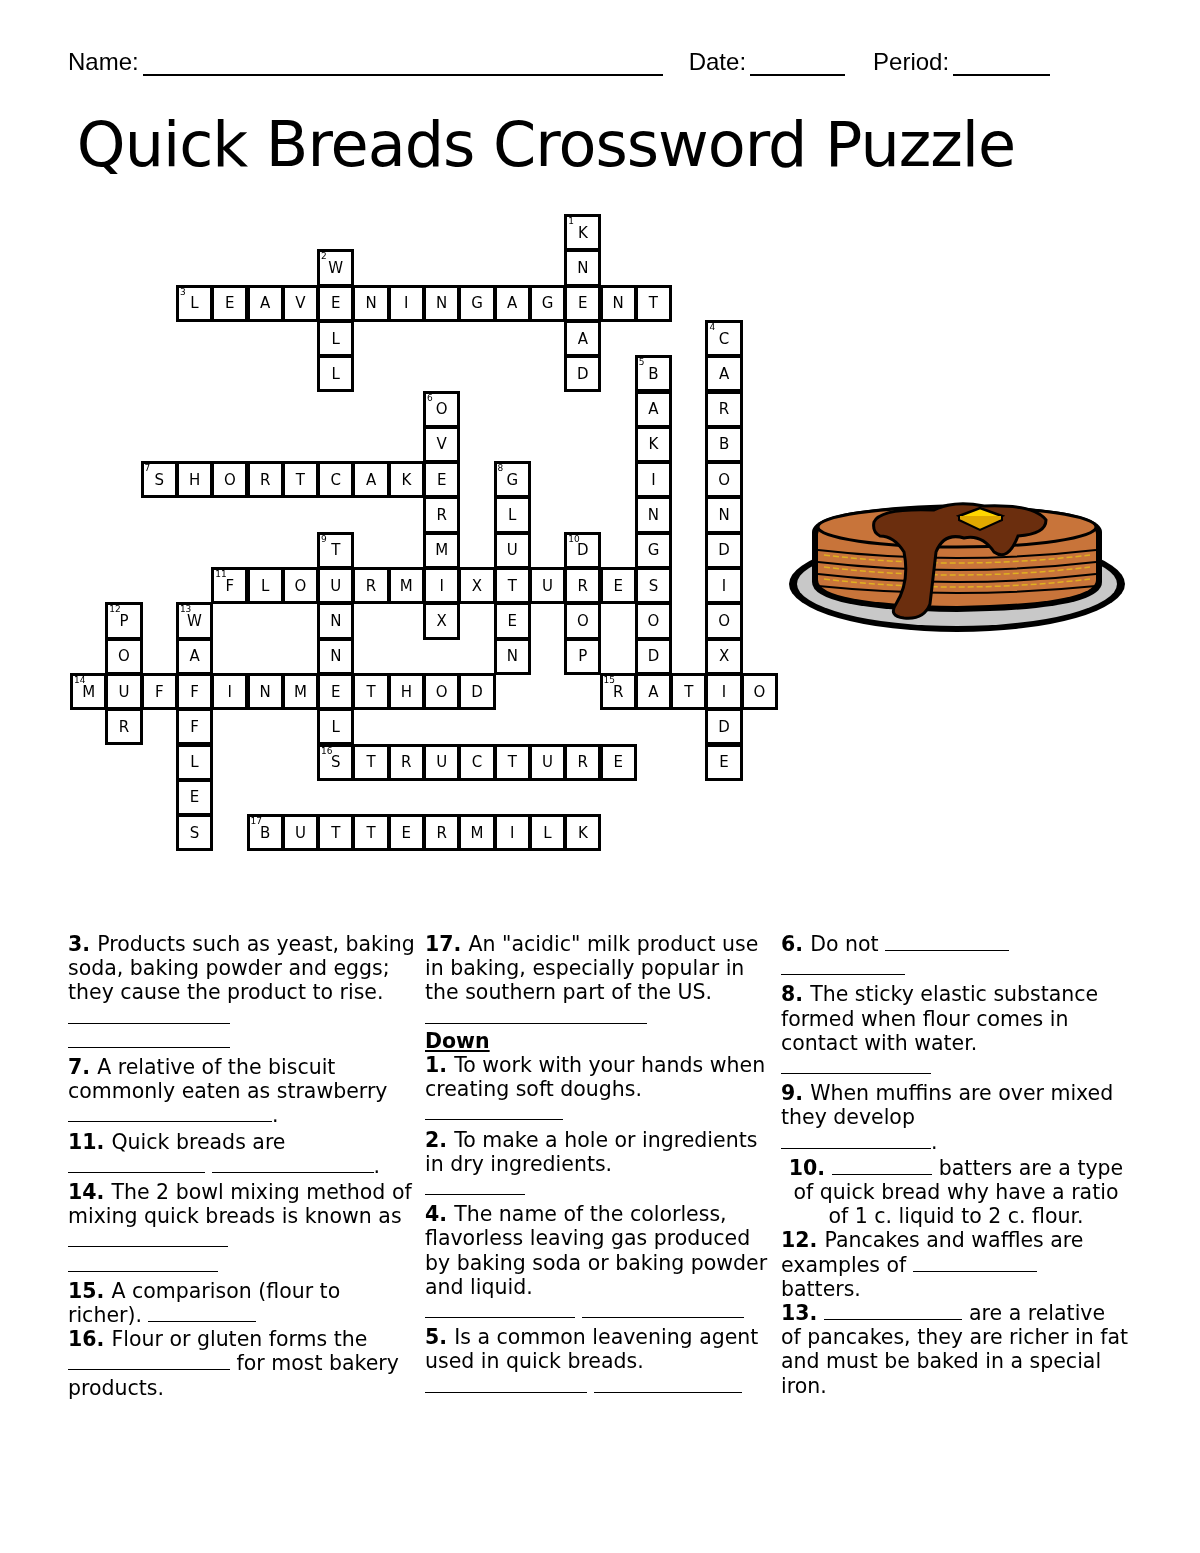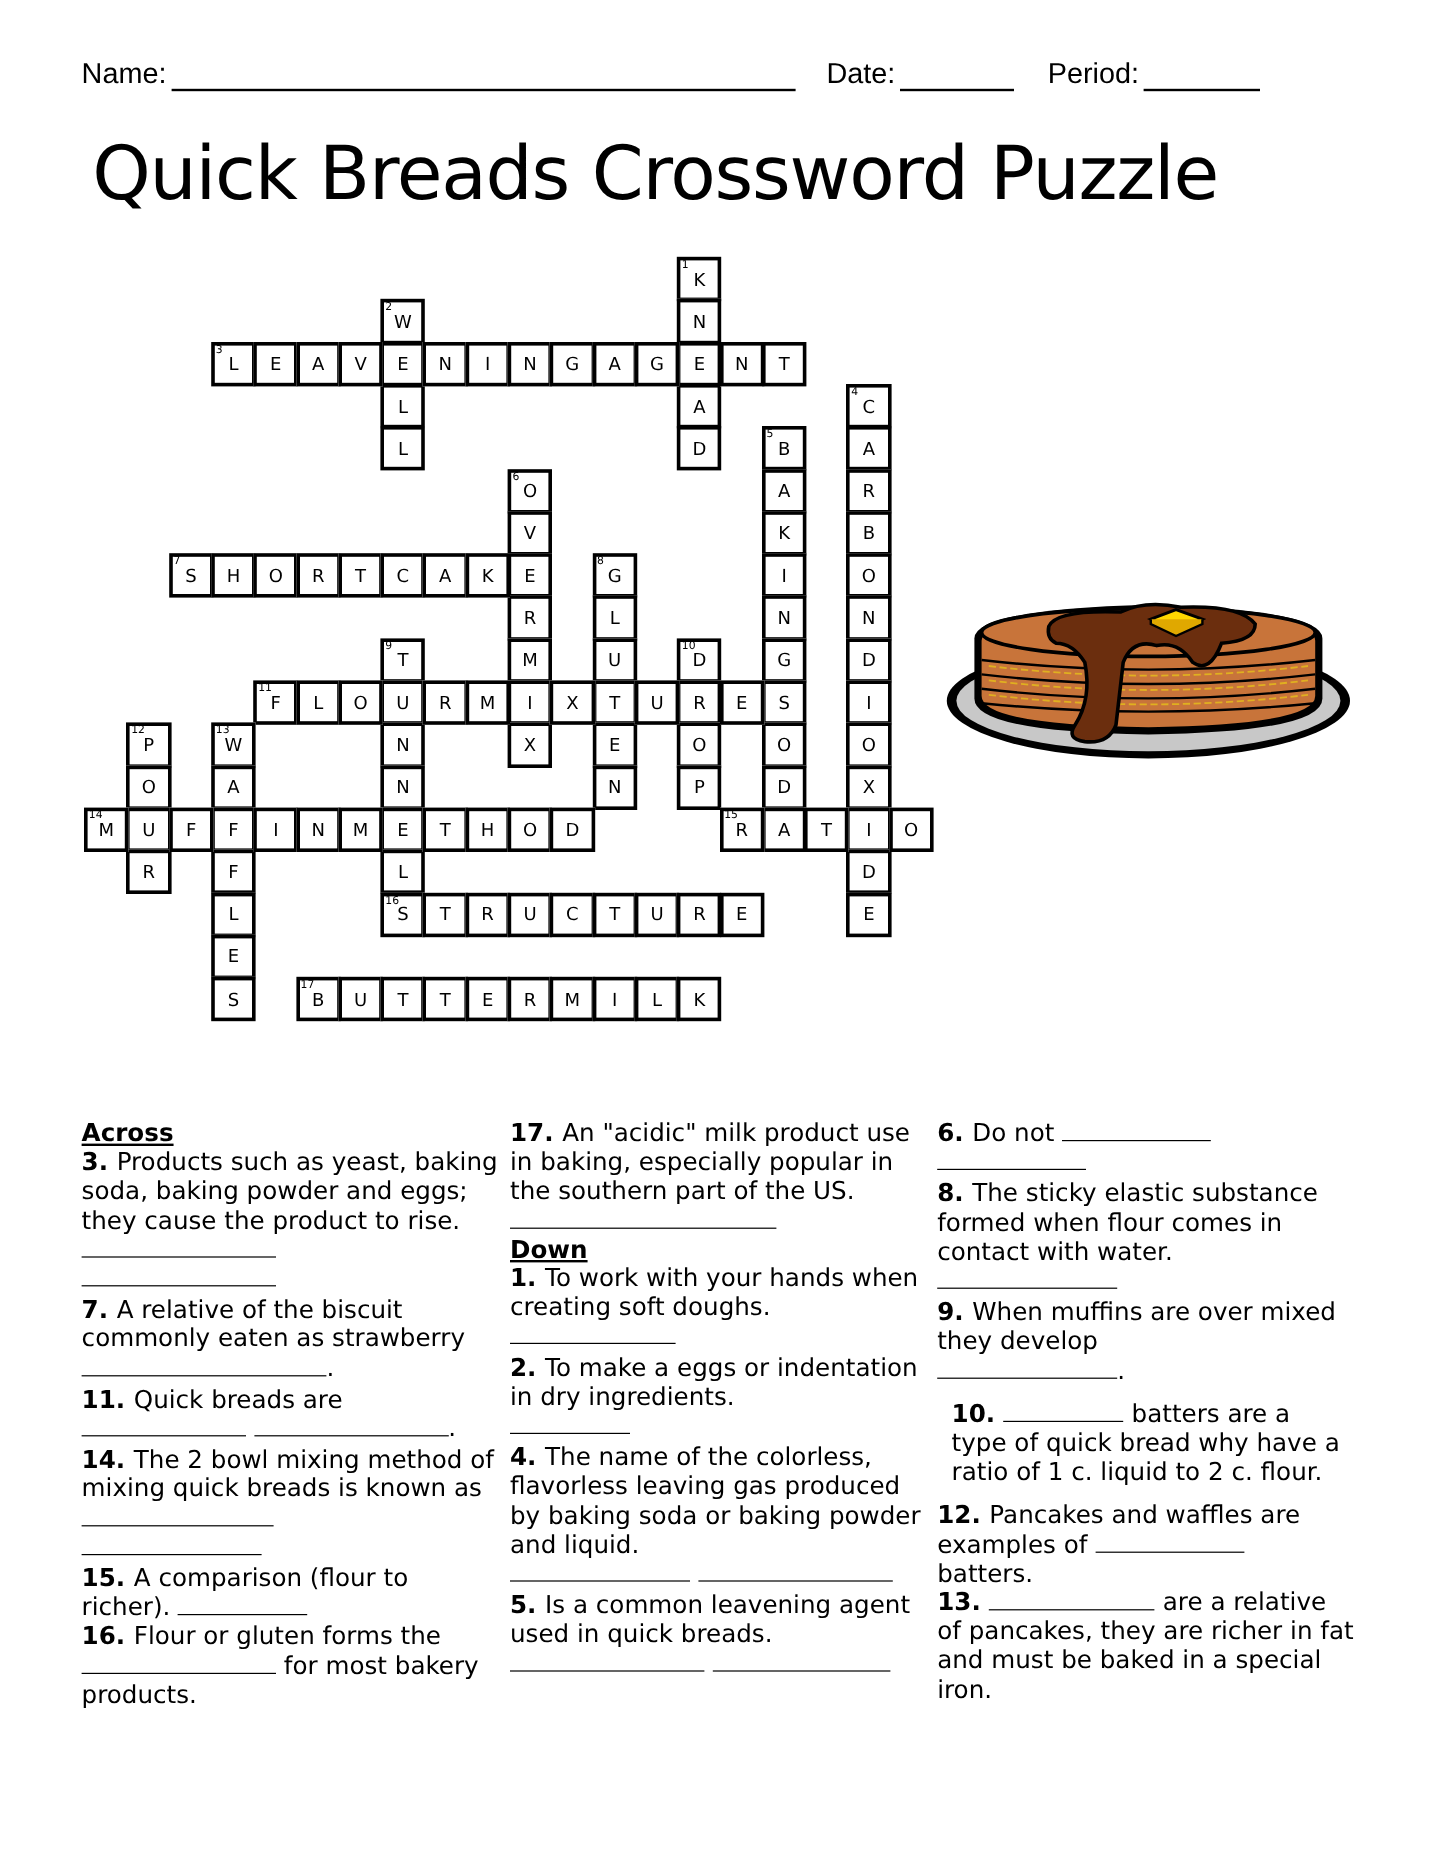--- a/index.html
+++ b/index.html
@@ -446,38 +446,37 @@
       <path d="M40 75 Q173 91 306 75"></path>
       <path d="M40 87 Q173 103 306 87"></path>
   </g>
   <ellipse cx="173" cy="35" rx="139" ry="20" fill="#c8743a" stroke="#000" stroke-width="3"></ellipse>
   <path d="M90 30 Q96 16 150 18 Q170 8 200 14 Q250 12 262 28 Q262 42 234 44 Q224 70 210 60 Q198 42 180 46 Q160 40 152 60 L146 112 Q140 128 120 126 Q104 124 112 112 Q126 90 120 60 Q110 44 96 44 Q88 40 90 30 Z" fill="#6b2e0e" stroke="#000" stroke-width="3"></path>
   <path d="M175 24 L196 16 L218 24 L196 34 Z" fill="#ffd700" stroke="#000" stroke-width="2.5"></path>
   <path d="M175 24 L175 28 L196 38 L218 28 L218 24" fill="#e0a800" stroke="#000" stroke-width="2"></path>
 </svg>
 
 <div class="clues col1">
-  <div class="sec-head">Across</div>
   <div class="clue"><b>3</b><b>. </b><span>Products such as yeast, baking soda, baking powder and eggs; they cause the product to rise.</span> <span class="ans" style="width:162px;"></span><br><span class="ans" style="width:162px;"></span></div>
   <div class="clue"><b>7</b><b>. </b><span>A relative of the biscuit commonly eaten as strawberry</span><br><span class="ans" style="width:204px;"></span><span>.</span></div>
   <div class="clue"><b>11</b><b>. </b><span>Quick breads are</span><br><span class="ans" style="width:137px;"></span> <span class="ans" style="width:162px;"></span><span>.</span></div>
   <div class="clue"><b>14</b><b>. </b><span>The 2 bowl mixing method of mixing quick breads is known as</span> <span class="ans" style="width:160px;"></span><br><span class="ans" style="width:150px;"></span></div>
   <div class="clue" style="margin:0;"><b>15</b><b>. </b><span>A comparison (flour to richer).</span> <span class="ans" style="width:108px;"></span></div>
   <div class="clue"><b>16</b><b>. </b><span>Flour or gluten forms the</span><br><span class="ans" style="width:162px;"></span> <span>for most bakery products.</span></div>
 </div>
 
 <div class="clues col2">
   <div class="clue" style="margin:0;"><b>17</b><b>. </b><span>An "acidic" milk product use in baking, especially popular in the southern part of the US.</span> <span class="ans" style="width:222px;"></span></div>
   <div class="sec-head">Down</div>
   <div class="clue"><b>1</b><b>. </b><span>To work with your hands when creating soft doughs.</span><br><span class="ans" style="width:138px;"></span></div>
-  <div class="clue"><b>2</b><b>. </b><span>To make a eggs or indentation in dry ingredients.</span><br><span class="ans" style="width:100px;"></span></div>
+  <div class="clue"><b>2</b><b>. </b><span>To make a hole or ingredients in dry ingredients.</span><br><span class="ans" style="width:100px;"></span></div>
   <div class="clue"><b>4</b><b>. </b><span>The name of the colorless, flavorless leaving gas produced by baking soda or baking powder and liquid.</span><br><span class="ans" style="width:150px;"></span> <span class="ans" style="width:162px;"></span></div>
   <div class="clue"><b>5</b><b>. </b><span>Is a common leavening agent used in quick breads.</span><br><span class="ans" style="width:162px;"></span> <span class="ans" style="width:148px;"></span></div>
 </div>
 
 <div class="clues col3">
   <div class="clue"><b>6</b><b>. </b><span>Do not</span> <span class="ans" style="width:124px;"></span><br><span class="ans" style="width:124px;"></span> </div>
   <div class="clue"><b>8</b><b>. </b><span>The sticky elastic substance formed when flour comes in contact with water.</span><br><span class="ans" style="width:150px;"></span></div>
   <div class="clue"><b>9</b><b>. </b><span>When muffins are over mixed they develop</span><br><span class="ans" style="width:150px;"></span><span>.</span></div>
-  <div class="clue" style="margin:12px;"><b>10</b><b>. </b><span class="ans" style="width:100px;"></span> <span>batters are a type of quick bread why have a ratio of 1 c. liquid to 2 c. flour.</span></div>
+  <div class="clue" style="margin:0;text-align:center;"><b>10</b><b>. </b><span class="ans" style="width:100px;"></span> <span>batters are a type of quick bread why have a ratio of 1 c. liquid to 2 c. flour.</span></div>
   <div class="clue" style="margin:0;"><b>12</b><b>. </b><span>Pancakes and waffles are examples of</span> <span class="ans" style="width:124px;"></span><br><span>batters.</span></div>
   <div class="clue"><b>13</b><b>. </b><span class="ans" style="width:138px;"></span> <span>are a relative of pancakes, they are richer in fat and must be baked in a special iron.</span></div>
 </div>
 
 </body></html>

